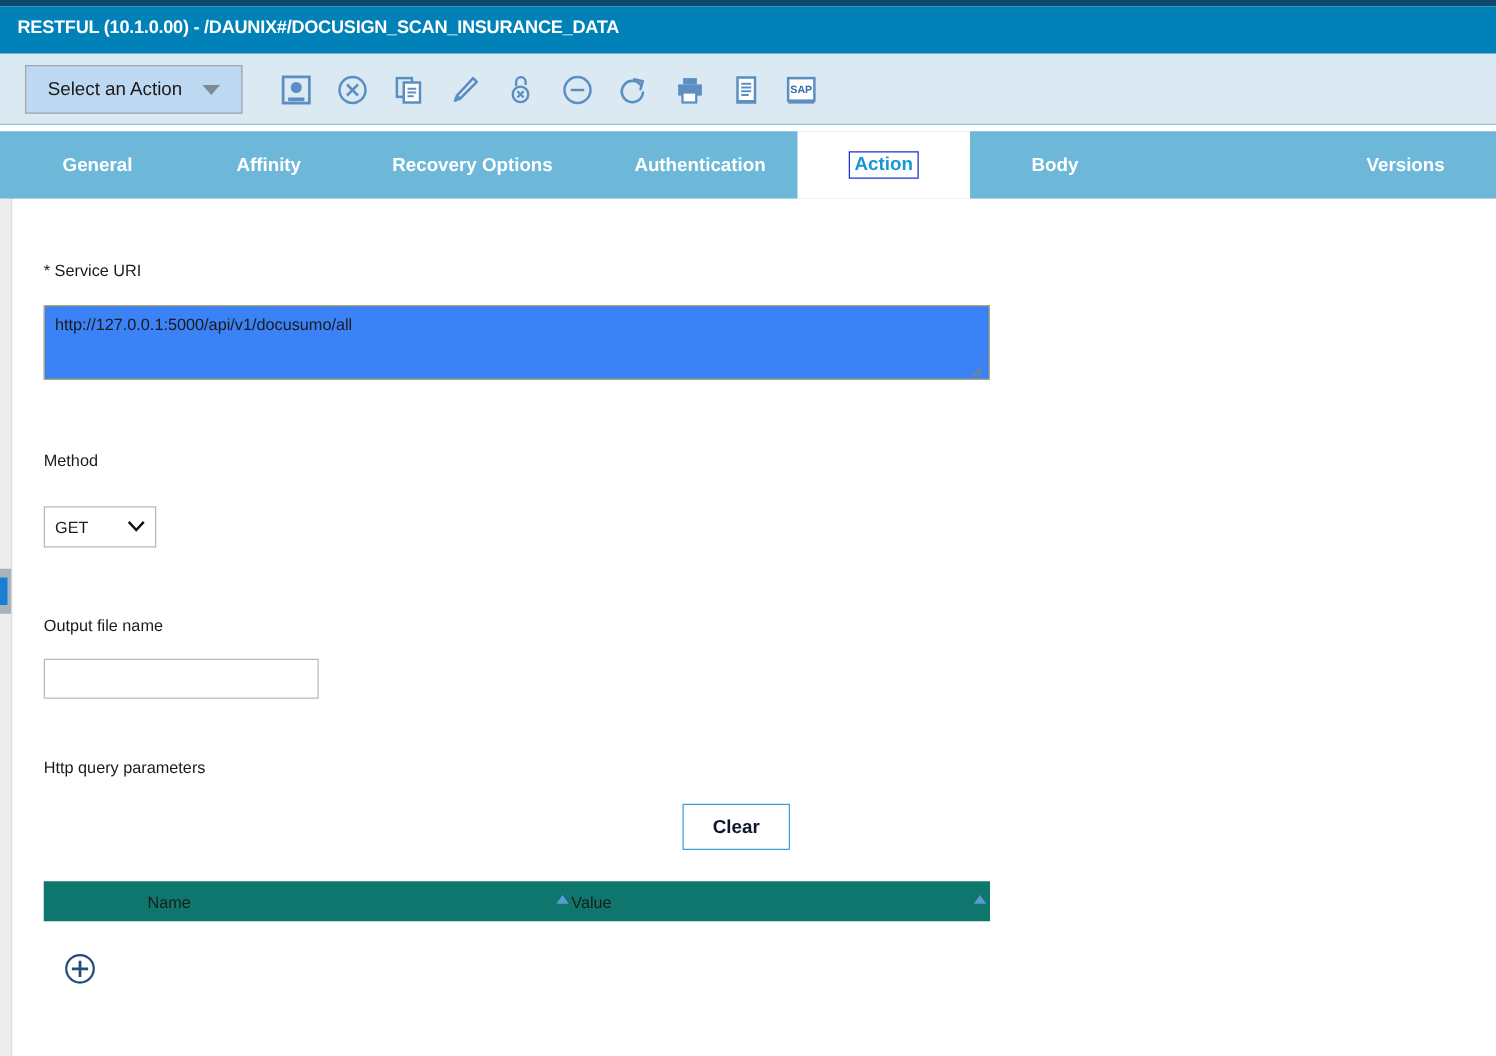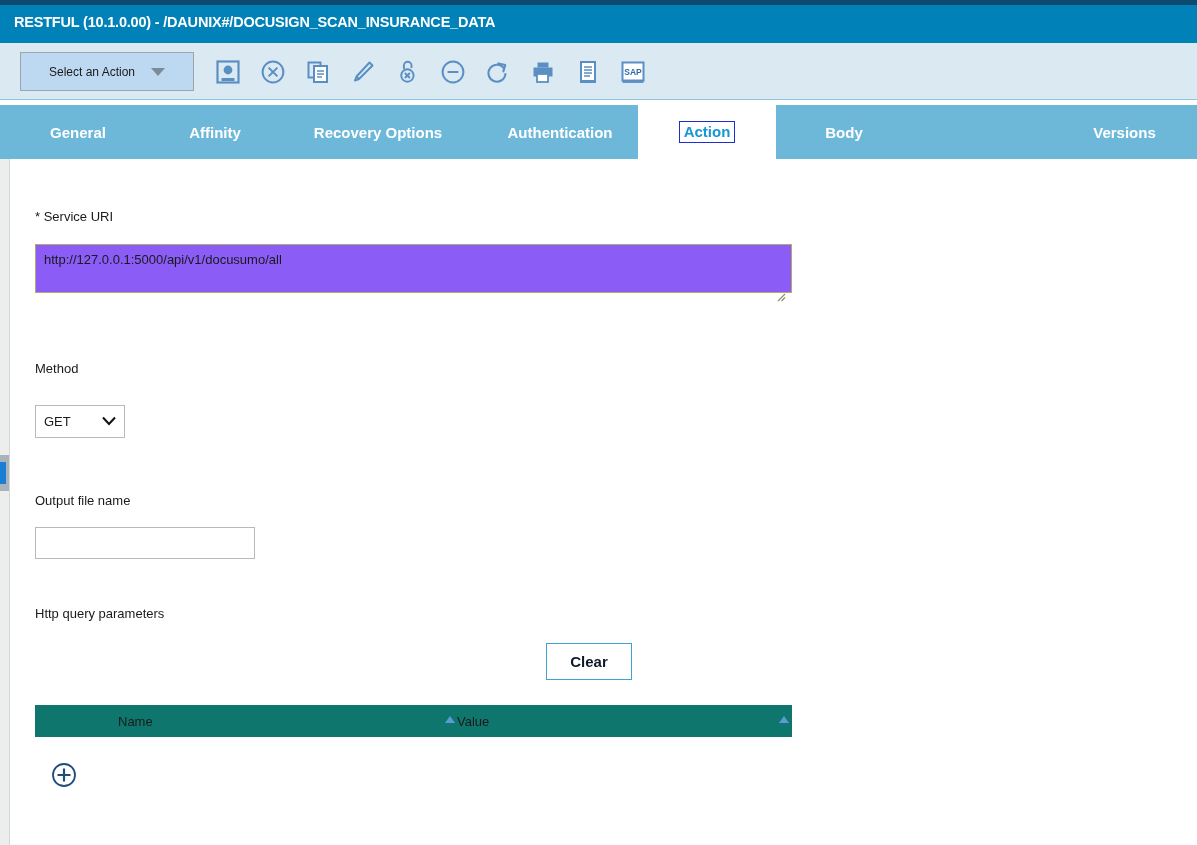--- a/index.html
+++ b/index.html
@@ -32,28 +32,28 @@
   .toolbar {
     position:absolute; left:0; top:43px; width:1197px; height:57px;
     background:#dbeaf2; border-bottom:1px solid #8fc4dd;
   }
   .action-select {
     position:absolute; left:20px; top:9px; width:174px; height:39px;
     background:#bdd9f2; border:1px solid #9aa5ad;
     display:flex; align-items:center; justify-content:center; gap:16px;
     cursor:pointer;
   }
-  .action-select .lbl { font-size:12px; color:#1a1a1a; }
+  .action-select .lbl { font-size:15px; color:#1a1a1a; }
   .tri-down {
     width:0;height:0;border-left:7px solid transparent;border-right:7px solid transparent;
     border-top:8px solid #7d8b96;
   }
   .tb-icons { position:absolute; left:205px; top:9px; height:39px; display:flex; align-items:center; gap:0px; }
   .tb-btn {
-    width:45px; height:39px; display:flex; align-items:center; justify-content:center;
+    width:45px; height:39px; display:flex; align-items:center; justify-content:flex-end;
     cursor:pointer; background:transparent; border:0;
   }
   .tb-btn svg { display:block; }
 
   
   .tabbar {
     position:absolute; left:0; top:105px; width:1197px; height:54px;
     background:#6db8d9;
   }
   .tab {
@@ -90,22 +90,22 @@
   .content {
     position:absolute; left:10px; top:159px; width:1187px; height:686px;
     background:#ffffff;
   }
   .field-label {
     position:absolute; font-size:13px; color:#1a1a1a; white-space:nowrap;
   }
   .req-star { color:#1a1a1a; }
 
   .uri-box {
-    position:absolute; left:25px; top:85px; width:757px; height:49px;
-    background:#8b5cf6; border:1px solid #b5a96a;
+    position:absolute; left:25px; top:85px; width:757px; height:60px;
+    background:#3b82f6; border:1px solid #b5a96a;
     font-family:"Liberation Sans", sans-serif;
     font-size:13px; color:#1a1a1a; padding:6px 8px;
     resize:none; overflow:hidden; line-height:1.35;
   }
   .uri-grip {
     position:absolute; left:764px; top:131px; width:12px; height:12px;
     pointer-events:none;
   }
 
   .method-select {

